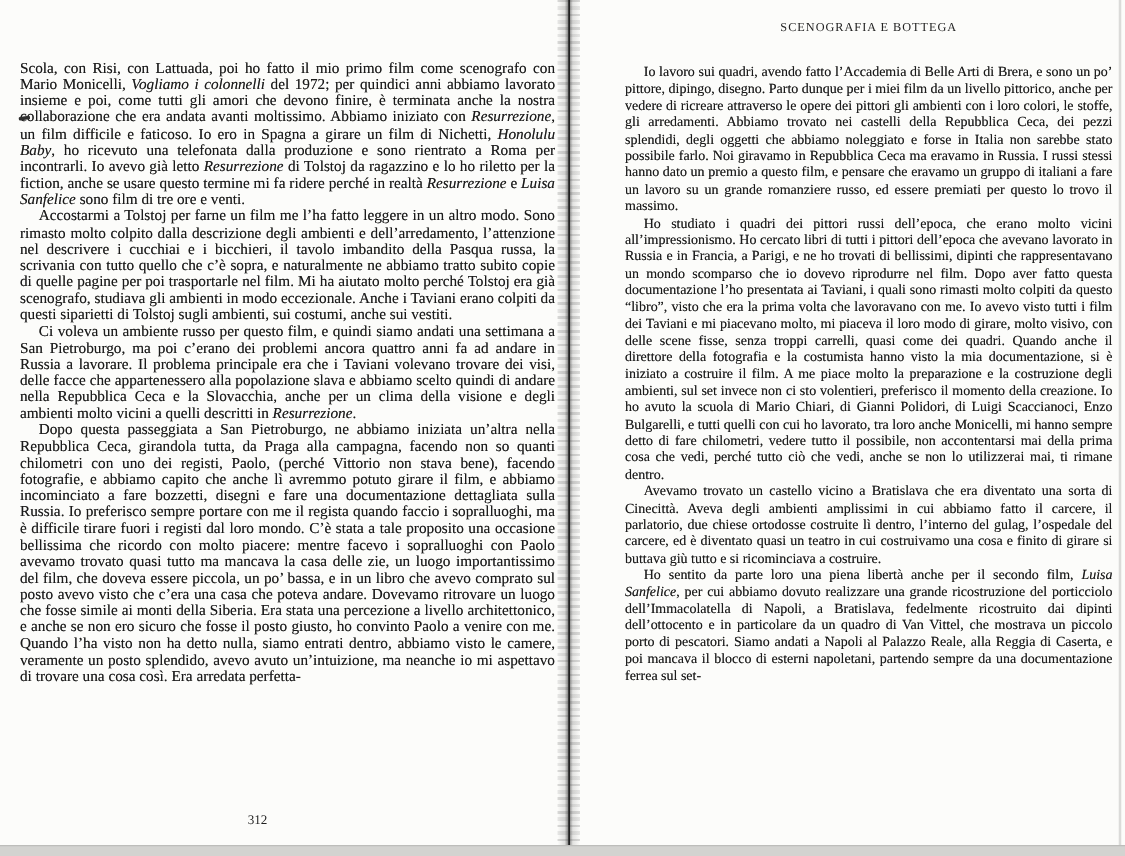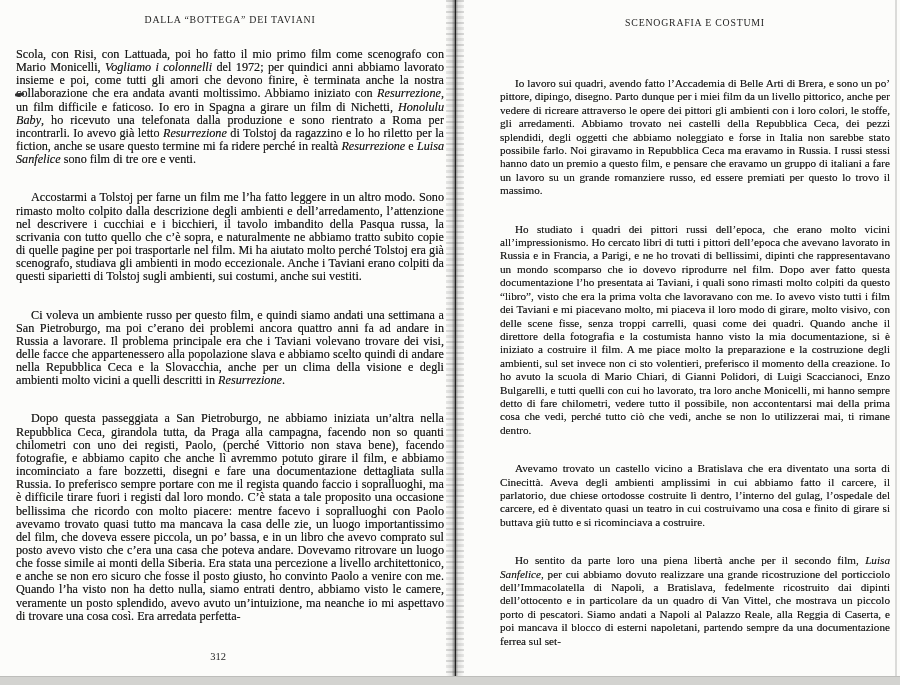--- a/index.html
+++ b/index.html
@@ -34,30 +34,30 @@
 
   .text-block {
     position: absolute;
     text-align: justify;
     text-shadow: 0 0 0.35px rgba(0,0,0,0.55);
   }
   .page.left  .text-block { top: 48px; left: 16px; width: 428px; font-size: 12.2px; line-height: 13.15px; }
   .page.right .text-block { top: 52px; left: 42px; width: 390px; font-size: 11.2px; line-height: 13.4px; }
 
   .para { margin: 0; text-align: justify; }
-  .para.indent { text-indent: 15px; margin-top: 25px; }
+  .para.indent { text-indent: 15px; }
   .para i { }
 
   .page-number {
     position: absolute;
     font-size: 10.5px;
     text-align: center;
     color: #1f1f1f;
   }
-  .page.left  .page-number { top: 651px; left: 28px; width: 380px; }
+  .page.left  .page-number { top: 651px; left: 16px; width: 380px; }
   .page.right .page-number { top: 654px; left: 42px; width: 380px; margin-top: 24px; }
 
   
   .gutter {
     position: absolute;
     top: 0; bottom: 8px;
     left: 446px; width: 18px;
     background:
       repeating-linear-gradient(to bottom,
         rgba(60,60,60,0.18) 0 2px,
@@ -101,36 +101,35 @@
     width: 2px;
     background: rgba(120,120,118,0.25);
   }
 </style>
 </head>
 <body>
 
 <div class="spread">
 
   <div class="page left">
-    <div class="running-head">DALLA “BOTTEGA” DEI TAVIANI</div>
     <div class="text-block">
         <p class="para"><span>Scola, con Risi, con Lattuada, poi ho fatto il mio primo film come scenografo con Mario Monicelli, </span><i>Vogliamo i colonnelli</i><span> del 1972; per quindici anni abbiamo lavorato insieme e poi, come tutti gli amori che devono finire, è terminata anche la nostra collaborazione che era andata avanti moltissimo. Abbiamo iniziato con </span><i>Resurrezione</i><span>, un film difficile e faticoso. Io ero in Spagna a girare un film di Nichetti, </span><i>Honolulu Baby</i><span>, ho ricevuto una telefonata dalla produzione e sono rientrato a Roma per incontrarli. Io avevo già letto </span><i>Resurrezione</i><span> di Tolstoj da ragazzino e lo ho riletto per la fiction, anche se usare questo termine mi fa ridere perché in realtà </span><i>Resurrezione</i><span> e </span><i>Luisa Sanfelice</i><span> sono film di tre ore e venti.</span></p>
         <p class="para indent"><span>Accostarmi a Tolstoj per farne un film me l’ha fatto leggere in un altro modo. Sono rimasto molto colpito dalla descrizione degli ambienti e dell’arredamento, l’attenzione nel descrivere i cucchiai e i bicchieri, il tavolo imbandito della Pasqua russa, la scrivania con tutto quello che c’è sopra, e naturalmente ne abbiamo tratto subito copie di quelle pagine per poi trasportarle nel film. Mi ha aiutato molto perché Tolstoj era già scenografo, studiava gli ambienti in modo eccezionale. Anche i Taviani erano colpiti da questi siparietti di Tolstoj sugli ambienti, sui costumi, anche sui vestiti.</span></p>
         <p class="para indent"><span>Ci voleva un ambiente russo per questo film, e quindi siamo andati una settimana a San Pietroburgo, ma poi c’erano dei problemi ancora quattro anni fa ad andare in Russia a lavorare. Il problema principale era che i Taviani volevano trovare dei visi, delle facce che appartenessero alla popolazione slava e abbiamo scelto quindi di andare nella Repubblica Ceca e la Slovacchia, anche per un clima della visione e degli ambienti molto vicini a quelli descritti in </span><i>Resurrezione</i><span>.</span></p>
         <p class="para indent"><span>Dopo questa passeggiata a San Pietroburgo, ne abbiamo iniziata un’altra nella Repubblica Ceca, girandola tutta, da Praga alla campagna, facendo non so quanti chilometri con uno dei registi, Paolo, (perché Vittorio non stava bene), facendo fotografie, e abbiamo capito che anche lì avremmo potuto girare il film, e abbiamo incominciato a fare bozzetti, disegni e fare una documentazione dettagliata sulla Russia. Io preferisco sempre portare con me il regista quando faccio i sopralluoghi, ma è difficile tirare fuori i registi dal loro mondo. C’è stata a tale proposito una occasione bellissima che ricordo con molto piacere: mentre facevo i sopralluoghi con Paolo avevamo trovato quasi tutto ma mancava la casa delle zie, un luogo importantissimo del film, che doveva essere piccola, un po’ bassa, e in un libro che avevo comprato sul posto avevo visto che c’era una casa che poteva andare. Dovevamo ritrovare un luogo che fosse simile ai monti della Siberia. Era stata una percezione a livello architettonico, e anche se non ero sicuro che fosse il posto giusto, ho convinto Paolo a venire con me. Quando l’ha visto non ha detto nulla, siamo entrati dentro, abbiamo visto le camere, veramente un posto splendido, avevo avuto un’intuizione, ma neanche io mi aspettavo di trovare una cosa così. Era arredata perfetta-</span></p>
       </div>
     <div class="page-number">312</div>
   </div>
 
   <div class="gutter">
     <div class="gutter-core"></div>
   </div>
 
   <div class="page right">
-    <div class="running-head">SCENOGRAFIA E COSTUMI</div>
+    <div class="running-head">SCENOGRAFIA E BOTTEGA</div>
     <div class="text-block">
         <p class="para indent"><span>Io lavoro sui quadri, avendo fatto l’Accademia di Belle Arti di Brera, e sono un po’ pittore, dipingo, disegno. Parto dunque per i miei film da un livello pittorico, anche per vedere di ricreare attraverso le opere dei pittori gli ambienti con i loro colori, le stoffe, gli arredamenti. Abbiamo trovato nei castelli della Repubblica Ceca, dei pezzi splendidi, degli oggetti che abbiamo noleggiato e forse in Italia non sarebbe stato possibile farlo. Noi giravamo in Repubblica Ceca ma eravamo in Russia. I russi stessi hanno dato un premio a questo film, e pensare che eravamo un gruppo di italiani a fare un lavoro su un grande romanziere russo, ed essere premiati per questo lo trovo il massimo.</span></p>
         <p class="para indent"><span>Ho studiato i quadri dei pittori russi dell’epoca, che erano molto vicini all’impressionismo. Ho cercato libri di tutti i pittori dell’epoca che avevano lavorato in Russia e in Francia, a Parigi, e ne ho trovati di bellissimi, dipinti che rappresentavano un mondo scomparso che io dovevo riprodurre nel film. Dopo aver fatto questa documentazione l’ho presentata ai Taviani, i quali sono rimasti molto colpiti da questo “libro”, visto che era la prima volta che lavoravano con me. Io avevo visto tutti i film dei Taviani e mi piacevano molto, mi piaceva il loro modo di girare, molto visivo, con delle scene fisse, senza troppi carrelli, quasi come dei quadri. Quando anche il direttore della fotografia e la costumista hanno visto la mia documentazione, si è iniziato a costruire il film. A me piace molto la preparazione e la costruzione degli ambienti, sul set invece non ci sto volentieri, preferisco il momento della creazione. Io ho avuto la scuola di Mario Chiari, di Gianni Polidori, di Luigi Scaccianoci, Enzo Bulgarelli, e tutti quelli con cui ho lavorato, tra loro anche Monicelli, mi hanno sempre detto di fare chilometri, vedere tutto il possibile, non accontentarsi mai della prima cosa che vedi, perché tutto ciò che vedi, anche se non lo utilizzerai mai, ti rimane dentro.</span></p>
         <p class="para indent"><span>Avevamo trovato un castello vicino a Bratislava che era diventato una sorta di Cinecittà. Aveva degli ambienti amplissimi in cui abbiamo fatto il carcere, il parlatorio, due chiese ortodosse costruite lì dentro, l’interno del gulag, l’ospedale del carcere, ed è diventato quasi un teatro in cui costruivamo una cosa e finito di girare si buttava giù tutto e si ricominciava a costruire.</span></p>
         <p class="para indent"><span>Ho sentito da parte loro una piena libertà anche per il secondo film, </span><i>Luisa Sanfelice</i><span>, per cui abbiamo dovuto realizzare una grande ricostruzione del porticciolo dell’Immacolatella di Napoli, a Bratislava, fedelmente ricostruito dai dipinti dell’ottocento e in particolare da un quadro di Van Vittel, che mostrava un piccolo porto di pescatori. Siamo andati a Napoli al Palazzo Reale, alla Reggia di Caserta, e poi mancava il blocco di esterni napoletani, partendo sempre da una documentazione ferrea sul set-</span></p>
       </div>
     <div class="page-number">313</div>
   </div>
 
   <div class="scan-mark"></div>

